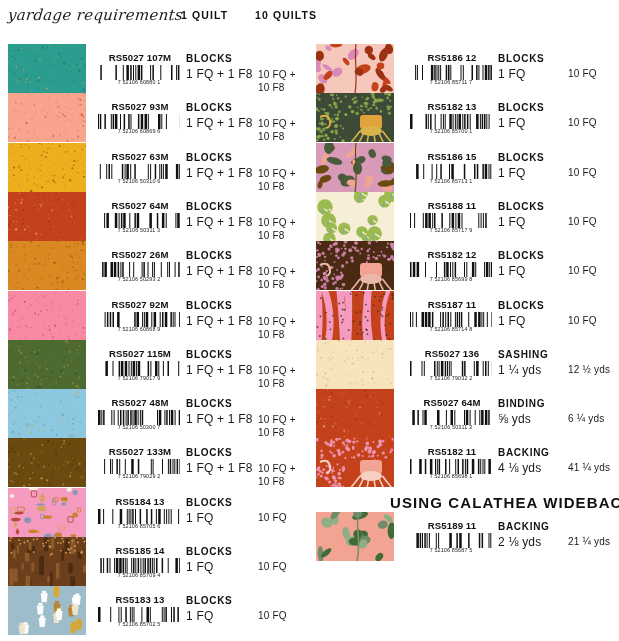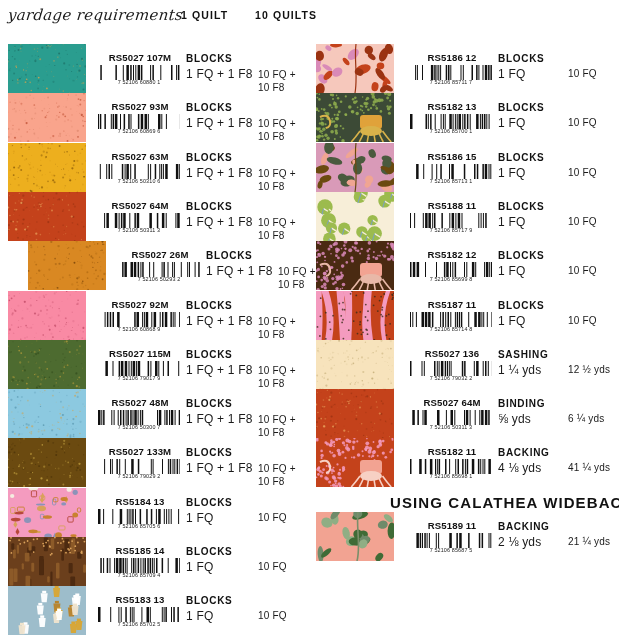--- a/index.html
+++ b/index.html
@@ -704,21 +704,21 @@
             <rect x="79.20" y="0" width="2.5" height="15" fill="#111"></rect>
           </svg></div>
         <div class="barcode-num">7  52106 50311  3</div>
         <div class="use">BLOCKS</div>
         <div class="qty1">1 FQ + 1 F8</div>
         <div class="qty10">
           <div>10 FQ +</div>
           <div>10 F8</div>
         </div>
       </div>
-      <div class="row left" style="top: 241.2px; margin-left: 20px;">
+      <div class="row left" style="top: 241.2px;">
         <div class="swatch"><svg width="78" height="49" viewBox="0 0 78 49">
             <rect width="78" height="49" fill="#d98822"></rect>
             <circle cx="28.7" cy="46.6" r="0.81" fill="#b06a13" opacity="0.41"></circle>
             <circle cx="70.1" cy="35.2" r="1.01" fill="#7a4408" opacity="0.26"></circle>
             <circle cx="9.6" cy="5.9" r="0.50" fill="#b06a13" opacity="0.79"></circle>
             <circle cx="72.9" cy="20.7" r="0.25" fill="#7a4408" opacity="0.42"></circle>
             <circle cx="66.6" cy="3.3" r="0.69" fill="#b06a13" opacity="0.48"></circle>
             <circle cx="37.1" cy="23.0" r="0.92" fill="#b06a13" opacity="0.29"></circle>
             <circle cx="45.5" cy="21.8" r="0.32" fill="#7a4408" opacity="0.41"></circle>
             <circle cx="71.6" cy="16.2" r="0.72" fill="#7a4408" opacity="0.30"></circle>

